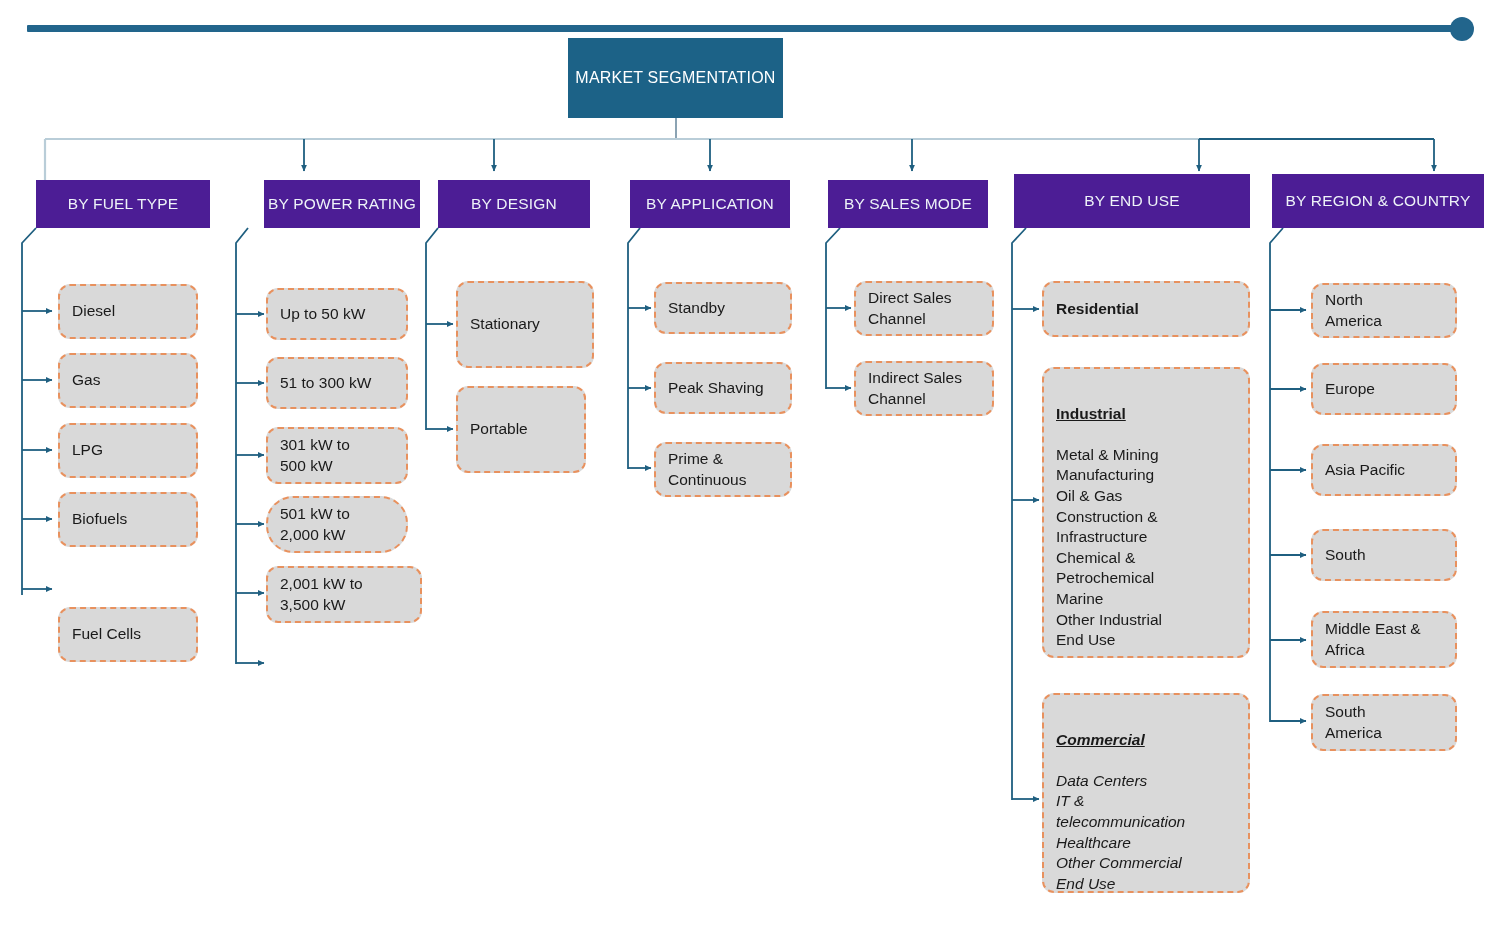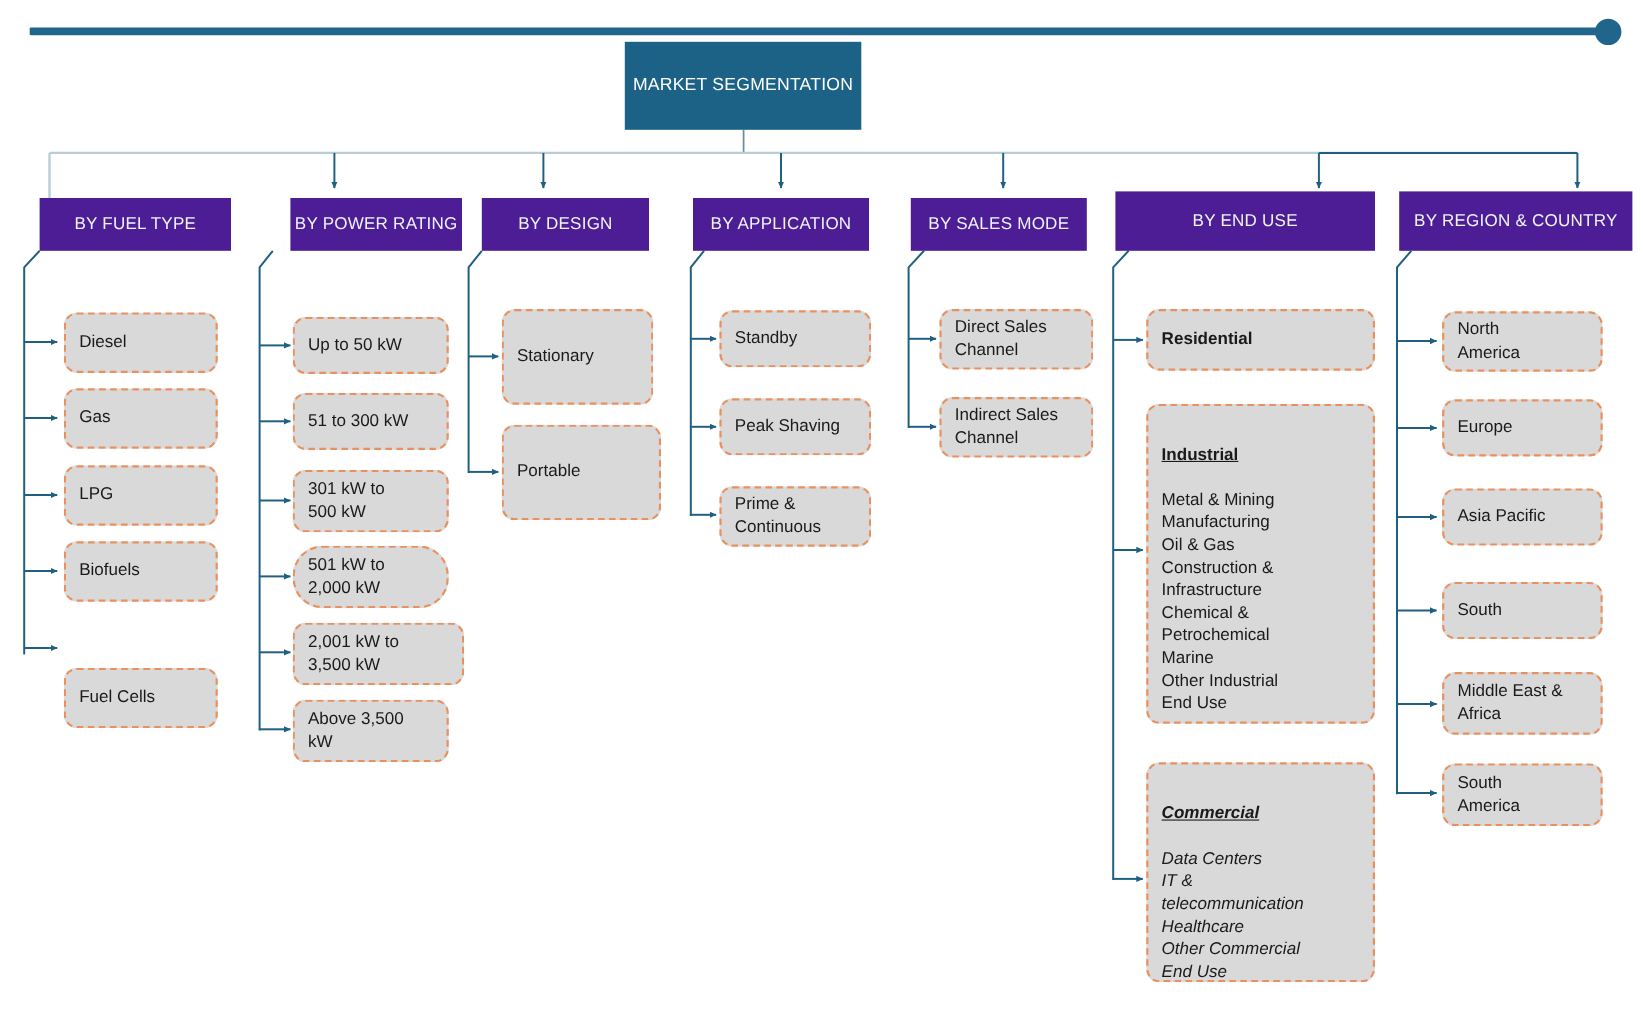--- a/index.html
+++ b/index.html
@@ -196,29 +196,25 @@
 500 kW</span>
   </div>
   <div class="leaf center-v" style="left:266px; top:496px; width:142px; height:57px;border-radius:27px;">
     <span class="leaf-text">501 kW to
 2,000 kW</span>
   </div>
   <div class="leaf center-v" style="left:266px; top:566px; width:156px; height:57px;">
     <span class="leaf-text">2,001 kW to
 3,500 kW</span>
   </div>
-  <div class="leaf center-v" style="left:266px; top:636px; width:142px; height:57px;">
-    <span class="leaf-text">Above 3,500
-kW</span>
-  </div>
 
   <div class="leaf center-v" style="left:456px; top:281px; width:138px; height:87px;">
     <span class="leaf-text">Stationary</span>
   </div>
-  <div class="leaf center-v" style="left:456px; top:386px; width:145px; height:87px;">
+  <div class="leaf center-v" style="left:456px; top:386px; width:130px; height:87px;">
     <span class="leaf-text">Portable</span>
   </div>
 
   <div class="leaf center-v" style="left:654px; top:282px; width:138px; height:52px;">
     <span class="leaf-text">Standby</span>
   </div>
   <div class="leaf center-v" style="left:654px; top:362px; width:138px; height:52px;">
     <span class="leaf-text">Peak Shaving</span>
   </div>
   <div class="leaf center-v" style="left:654px; top:442px; width:138px; height:55px;">

